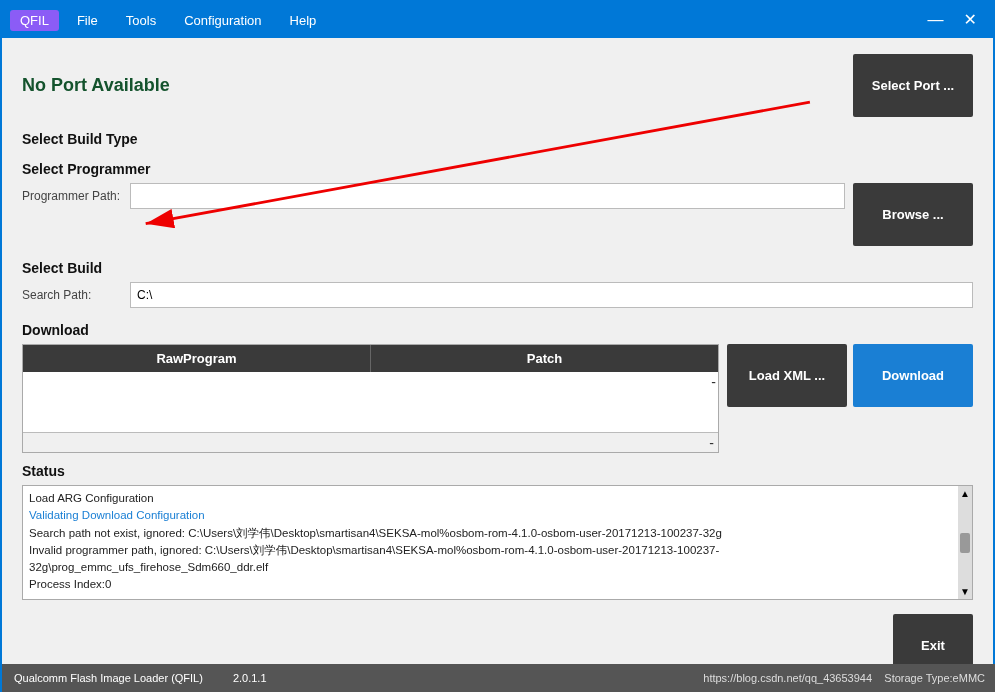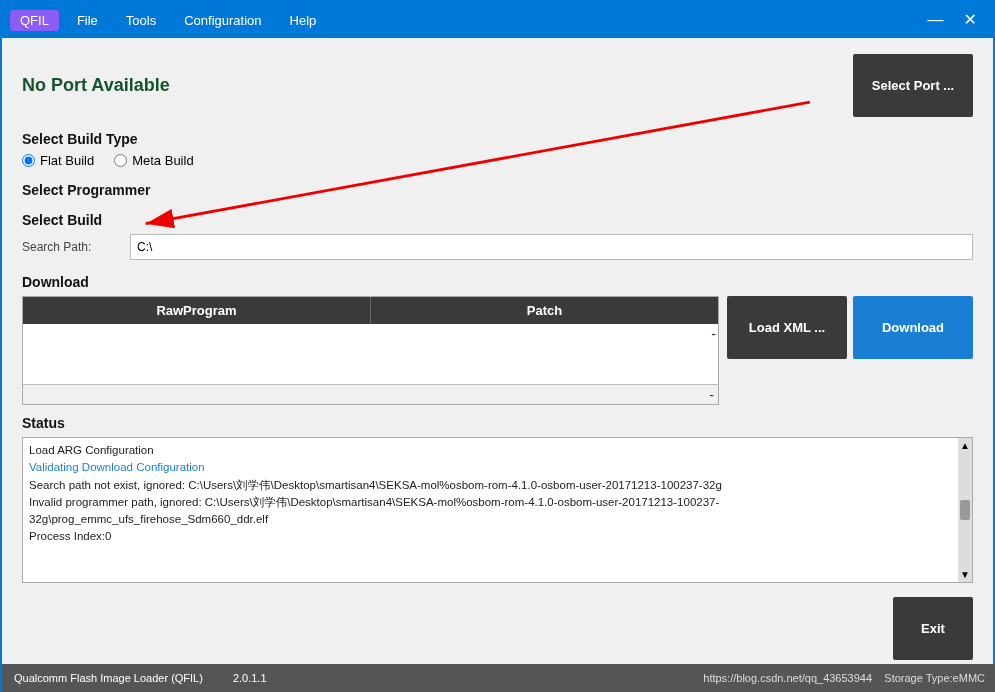--- a/index.html
+++ b/index.html
@@ -203,21 +203,21 @@
       font-size: 14px;
       color: #333;
       cursor: pointer;
     }
 
     
     .status-section { }
     .status-box {
       border: 1px solid #aaa;
       background: white;
-      height: 146px;
+      height: 115px;
       padding: 4px 6px;
       font-size: 11.5px;
       overflow-y: auto;
       position: relative;
     }
     .status-line { line-height: 1.5; color: #222; }
     .status-line.blue { color: #1a7fd4; }
     .status-scrollbar {
       position: absolute;
       right: 0;
@@ -291,34 +291,33 @@
 
 <div class="main-content" style="position:relative;">
 
   <div class="port-row">
     <span class="port-title">No Port Available</span>
     <button class="btn-dark">Select Port ...</button>
   </div>
 
   <div class="section">
     <div class="section-title">Select Build Type</div>
-    <div class="radio-group">
-      <label class="radio-label">
-        <input type="radio" name="buildType" checked="" style="">
-        <span>Flat Build</span>
-      </label>
-      <label class="radio-label">
-        <input type="radio" name="buildType" style="">
-        <span>Meta Build</span>
-      </label>
-    </div>
   </div>
 
   <div class="section">
     <div class="section-title">Select Programmer</div>
+    <div class="section-with-right">
+      <div class="section-left">
+        <div class="field-row">
+          <span class="field-label">Programmer Path:</span>
+          <input type="text" class="field-input" value="" style="">
+        </div>
+      </div>
+      <button class="btn-dark">Browse ...</button>
+    </div>
   </div>
 
   <div class="section">
     <div class="section-title">Select Build</div>
     <div class="field-row">
       <span class="field-label">Search Path:</span>
       <input type="text" class="field-input" value="C:\" style="">
     </div>
   </div>
 

